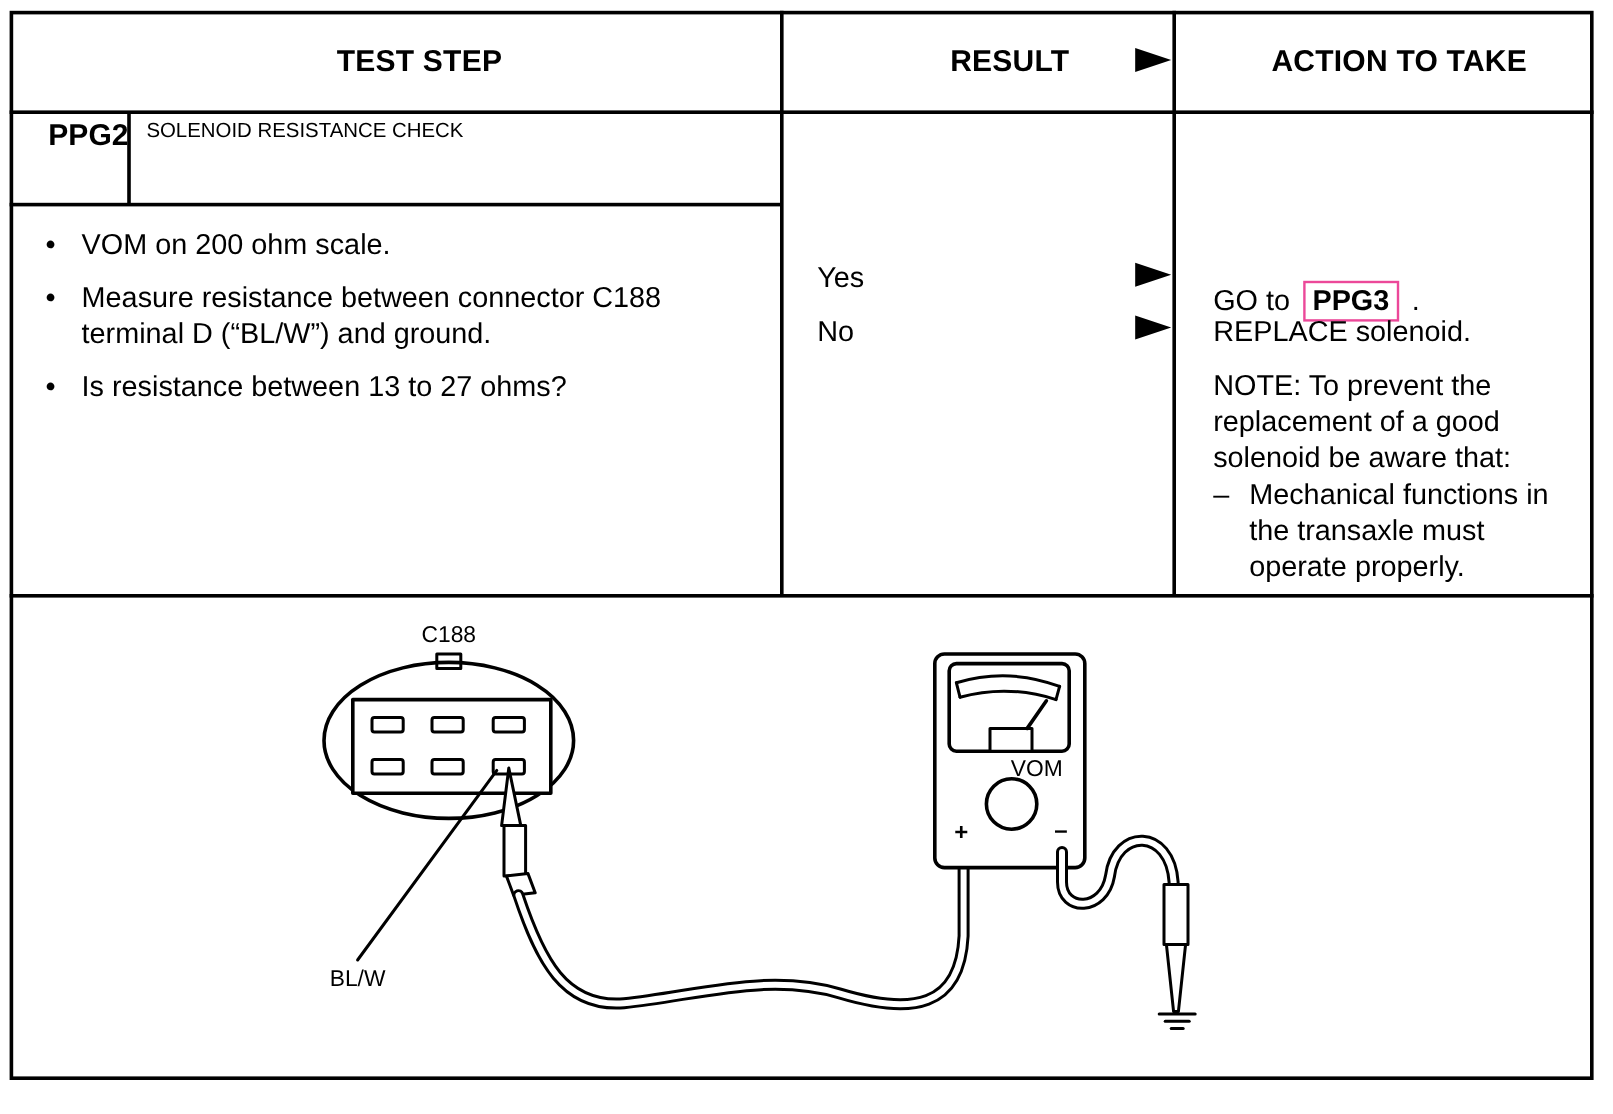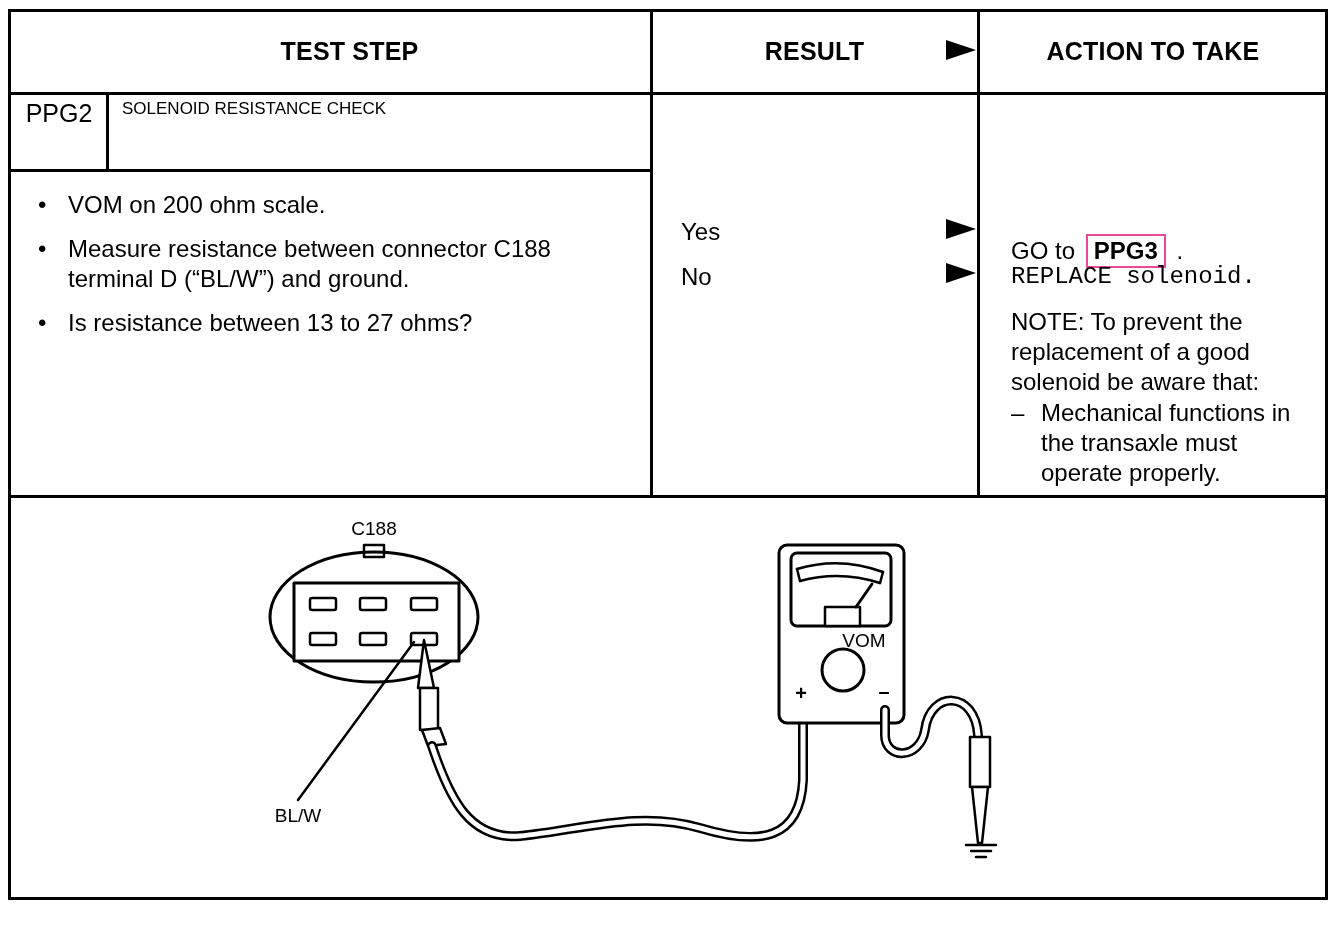--- a/index.html
+++ b/index.html
@@ -7,22 +7,22 @@
          font-family: "Liberation Sans", sans-serif; color: #000; }
   .abs { position: absolute; }
   .frame { position: absolute; left: 8px; top: 9px; width: 1320px; height: 891px;
            border: 3px solid #000; box-sizing: border-box; }
   .hline { position: absolute; height: 3px; background: #000; }
   .vline { position: absolute; width: 3px; background: #000; }
   .hdr { position: absolute; top: 9px; height: 85px; display: flex; align-items: center;
          justify-content: center; font-weight: bold; font-size: 25px; letter-spacing: 0.2px; }
   .arrow { position: absolute; width: 0; height: 0; border-top: 10px solid transparent;
            border-bottom: 10px solid transparent; border-left: 30px solid #000; }
-  .step-id { position: absolute; left: 11px; top: 97px; width: 96px; text-align: center;
-             font-weight: normal; font-size: 25px; padding-top: 2px; }
+  .step-id { position: absolute; left: 11px; top: 97px; width: 96px; text-align: right;
+             font-weight: bold; font-size: 25px; padding-top: 2px; }
   .step-title { position: absolute; left: 122px; top: 99px; font-size: 17px; }
   .bullets { position: absolute; left: 38px; top: 190px; width: 600px; margin: 0; padding: 0; list-style: none; }
   .bullets li { position: relative; padding-left: 30px; font-size: 24px; line-height: 30px; margin-bottom: 14px; }
   .bullets li::before { content: "\2022"; position: absolute; left: 0; top: 0; }
   .result { position: absolute; left: 681px; font-size: 24px; text-align: right; }
   .action { position: absolute; left: 1011px; font-size: 24px; line-height: 30px; width: 310px; }
   .ref-box { display: inline-block; border: 2px solid #ec4899; font-weight: bold; padding: 0 6px;
              line-height: 30px; margin: 18px 4px; }
   .figure-id { position: absolute; right: 18px; top: 904px; font-weight: bold; font-size: 16px; margin-top: 35px; }
   svg text { font-family: "Liberation Sans", sans-serif; }
@@ -36,44 +36,44 @@
 
 <div class="hline" style="left:8px; top:495px; width:1320px;"></div>
 
 <div class="vline" style="left:650px; top:9px; height:488px;"></div>
 <div class="vline" style="left:977px; top:9px; height:488px;"></div>
 
 <div class="vline" style="left:106px; top:94px; height:77px;"></div>
 <div class="hline" style="left:8px; top:169px; width:644px;"></div>
 
 <div class="hdr" style="left:8px; width:643px;margin-left:20px;">TEST STEP</div>
-<div class="hdr" style="left:651px; width:327px;">RESULT</div>
+<div class="hdr" style="left:678px; width:327px;">RESULT</div>
 <div class="arrow" style="left:946px; top:40px;"></div>
-<div class="hdr" style="left:978px; width:350px;">ACTION TO TAKE</div>
+<div class="hdr" style="left:978px; width:350px;padding-left:13px;">ACTION TO TAKE</div>
 
 <div class="step-id">PPG2</div>
 <div class="step-title">SOLENOID RESISTANCE CHECK</div>
 
 <ul class="bullets">
   <li>VOM on 200 ohm scale.</li>
   <li style="width:570px;">Measure resistance between connector C188 terminal D (“BL/W”) and ground.</li>
   <li>Is resistance between 13 to 27 ohms?</li>
 </ul>
 
 <div class="result" style="top:218px;">Yes</div>
 <div class="arrow" style="left:946px; top:219px;"></div>
 <div class="result" style="top:263px;">No</div>
 <div class="arrow" style="left:946px; top:263px;"></div>
 
 <div class="action" style="top:216px;">
   <span>GO to</span>
   <span class="ref-box">PPG3</span>
   <span>.</span>
 </div>
-<div class="action" style="top:262px;font-family:Liberation Mono, monospace;">REPLACE solenoid.</div>
+<div class="action" style="top:262px;">REPLACE solenoid.</div>
 <div class="action" style="top:307px; width:305px;">NOTE: To prevent the replacement of a good solenoid be aware that:</div>
 <div class="action" style="top:398px; width:300px; padding-left:30px; box-sizing:border-box;">
   <span class="abs" style="left:0; top:0;">–</span>
   <span>Mechanical functions in the transaxle must operate properly.</span>
 </div>
 
 <svg class="abs" style="left:0; top:0;" width="1344" height="928">
   <g fill="none" stroke="#000" stroke-width="3" stroke-linejoin="round" stroke-linecap="round">
 
     <g>

